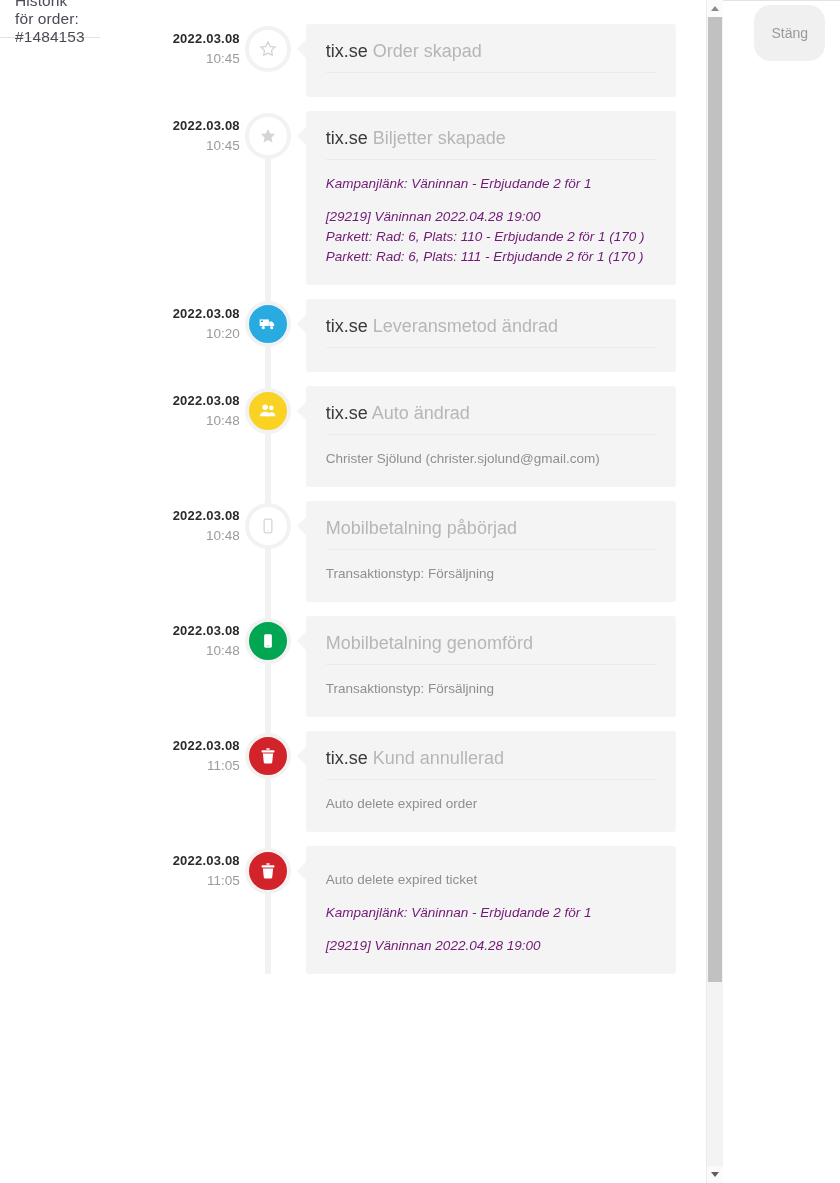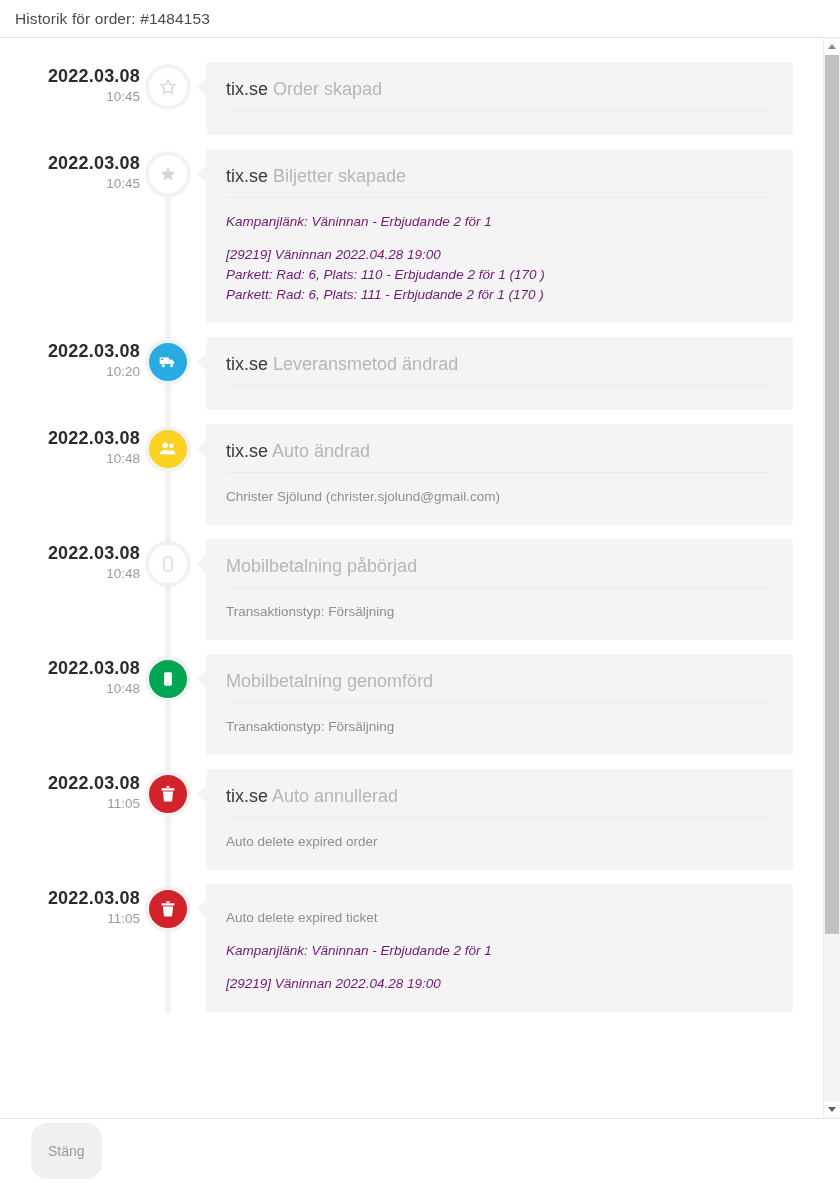--- a/index.html
+++ b/index.html
@@ -15,21 +15,21 @@
     overflow: hidden;
     position: relative;
     color: #333;
   }
 
   
   .modal {
     position: absolute;
     inset: 0;
     display: flex;
-    flex-direction: column;
+    flex-direction: row;
     background: #ffffff;
   }
 
   .modal-header {
     height: 38px;
     flex: 0 0 38px;
     border-bottom: 1px solid #e3e3e3;
     display: flex;
     align-items: center;
     padding: 0 15px;
@@ -153,21 +153,21 @@
 
   .tl-when {
     width: 140px;
     flex: 0 0 140px;
     text-align: right;
     padding-top: 5px;
     box-sizing: border-box;
   }
   .tl-date {
     display: block;
-    font-size: 18px;
+    font-size: 13px;
     font-weight: bold;
     color: #2b2b2b;
     letter-spacing: .2px;
     line-height: 19px;
   }
   .tl-time {
     display: block;
     font-size: 13.5px;
     color: #9b9b9b;
     line-height: 22px;
@@ -402,21 +402,21 @@
                 <span>
                   <svg width="18" height="20" viewBox="0 0 24 24">
                     <rect x="9.6" y="1.6" width="4.8" height="1.9" rx=".9" fill="#ffffff"></rect>
                     <rect x="3.4" y="4.2" width="17.2" height="3.1" rx="1.1" fill="#ffffff"></rect>
                     <path d="M5.2 8.6h13.6l-1.2 12.1a1.6 1.6 0 0 1-1.6 1.4H8a1.6 1.6 0 0 1-1.6-1.4z" fill="#ffffff"></path>
                   </svg>
                 </span>
               </div>
             </div>
             <div class="tl-card">
-              <div class="card-head"><span class="src">tix.se</span> <span class="evt">Auto annullerad</span></div>
+              <div class="card-head"><span class="src">tix.se</span> <span class="evt">Kund annullerad</span></div>
               <div class="card-body">
                 <p class="card-line">Auto delete expired order</p>
               </div>
             </div>
           </li>
           <li class="tl-item">
             <div class="tl-when">
               <span class="tl-date">2022.03.08</span>
               <span class="tl-time">11:05</span>
             </div>

